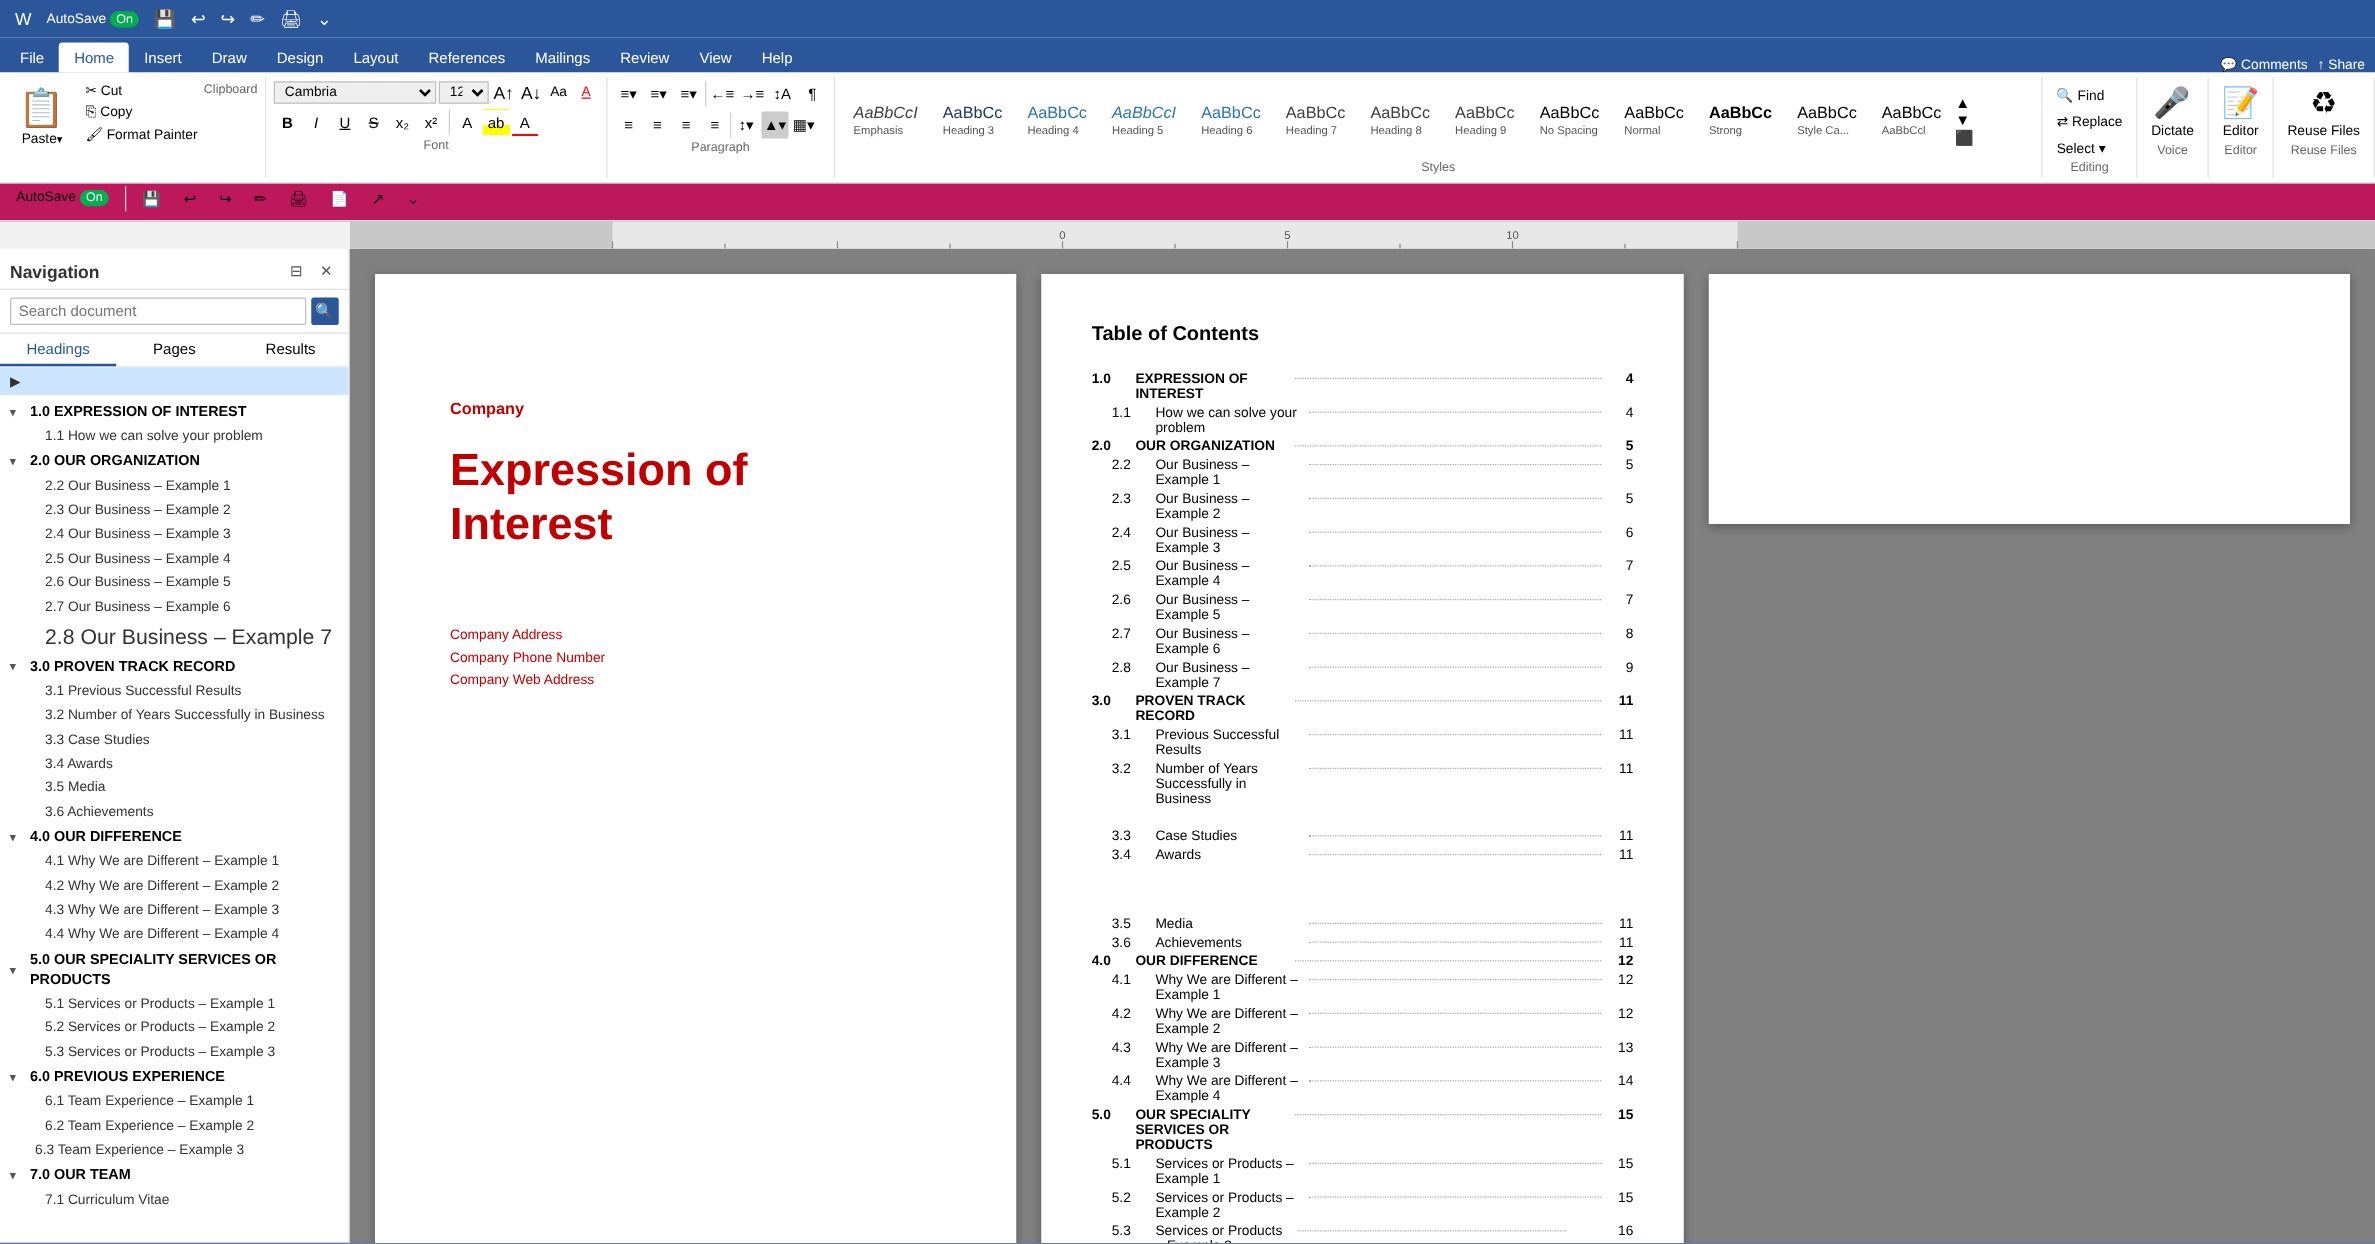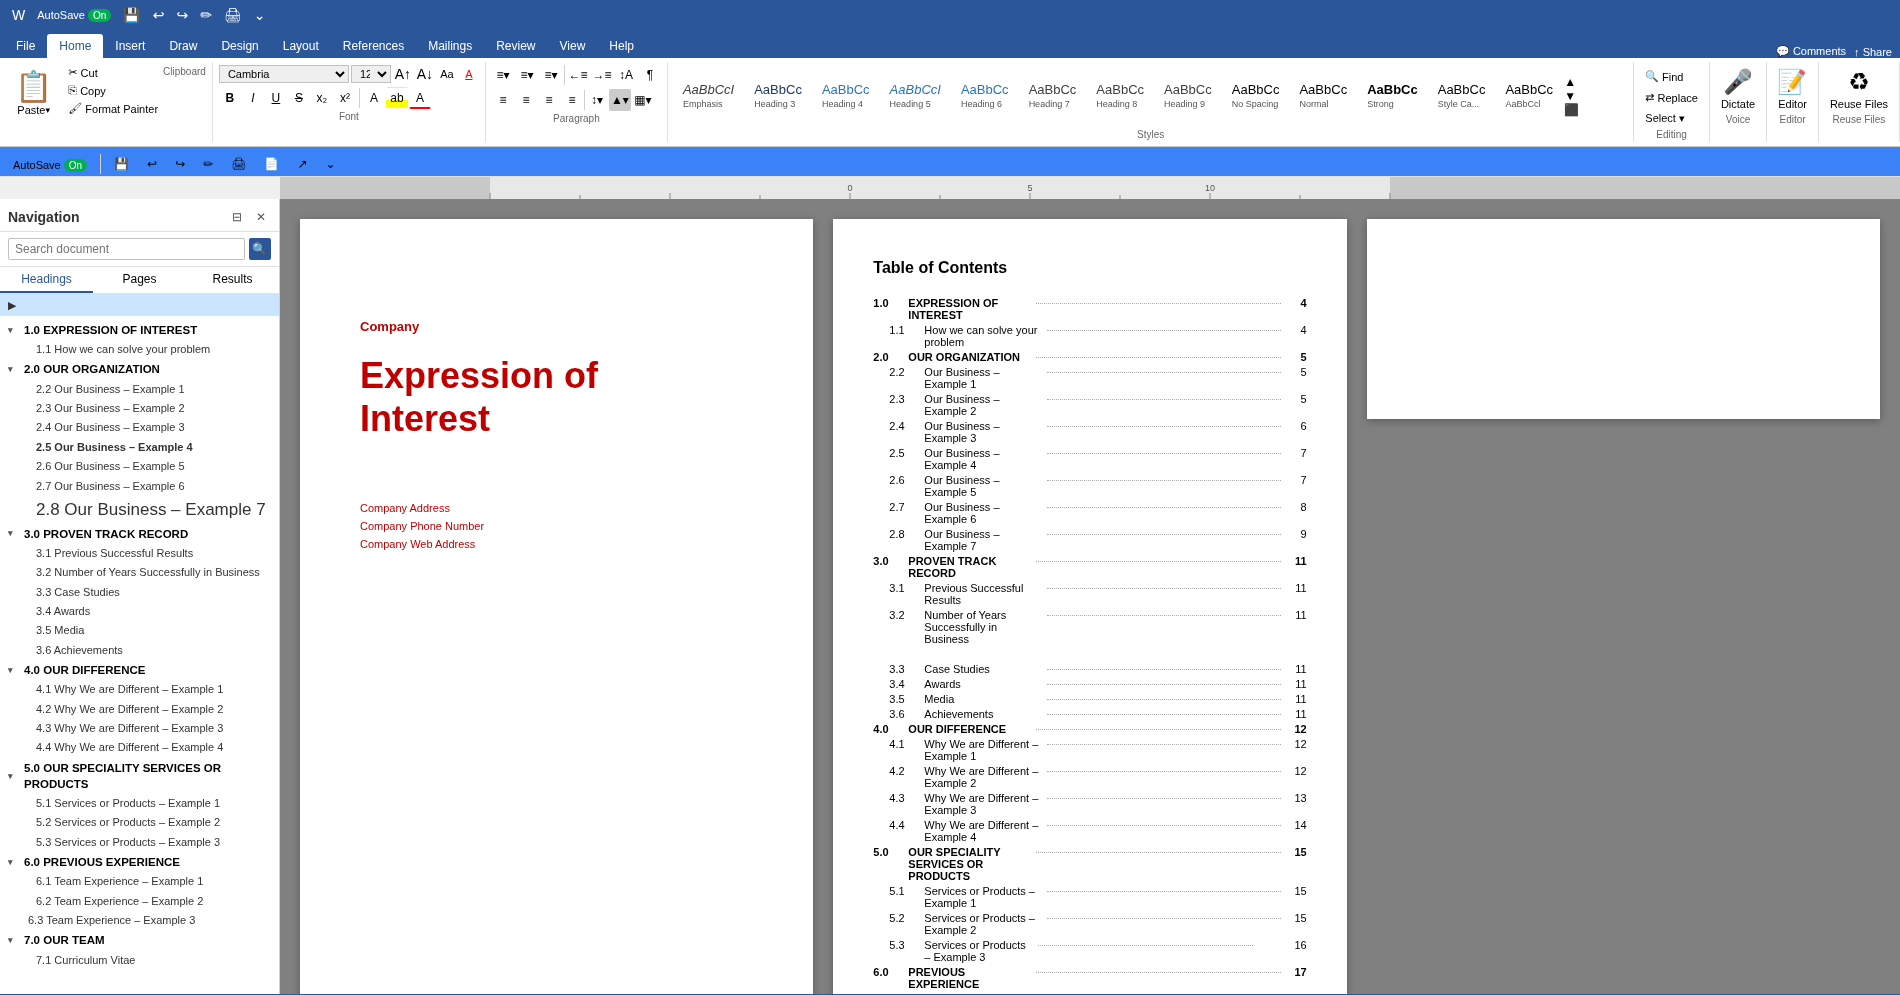--- a/index.html
+++ b/index.html
@@ -73,21 +73,21 @@
 
     
     .toc-page { padding: 40px; }
     .toc-title { font-size: 16px; font-weight: bold; margin-bottom: 20px; }
     .toc-entry { display: flex; align-items: baseline; margin-bottom: 4px; font-size: 11px; }
 
     
     .status-bar { height: 24px; background: #2b579a; color: white; display: flex; align-items: center; padding: 0 12px; font-size: 11px; gap: 20px; }
 
     
-    .toolbar-row { background: #3b82f6; border-bottom: 1px solid #e0e0e0; display: flex; align-items: flex-end; padding: 2px 6px; gap: 4px; height: 30px; }
+    .toolbar-row { background: #be185d; border-bottom: 1px solid #e0e0e0; display: flex; align-items: flex-start; padding: 2px 6px; gap: 4px; height: 30px; }
     .tb-btn { padding: 2px 6px; border: 1px solid transparent; border-radius: 3px; cursor: pointer; font-size: 12px; }
     .tb-separator { width: 1px; height: 20px; background: #d0d0d0; margin: 0 2px; }
 
     
     ::-webkit-scrollbar { width: 8px; height: 8px; }
     ::-webkit-scrollbar-track { background: #f0f0f0; }
     ::-webkit-scrollbar-thumb { background: #b0b0b0; border-radius: 4px; }
 
     .ruler-area { background: #b0b0b0; height: 22px; display: flex; align-items: center; justify-content: center; font-size: 9px; color: #666; overflow: hidden; }
   </style>
@@ -384,21 +384,21 @@
           <span>2.2 Our Business – Example 1</span>
         </div>
         <div class="nav-item level2" style="padding-left: 20px; font-size: 11px; color: rgb(51, 51, 51);">
           <span style="font-size:9px;color:#555;min-width:12px;"></span>
           <span>2.3 Our Business – Example 2</span>
         </div>
         <div class="nav-item level2" style="padding-left: 20px; font-size: 11px; color: rgb(51, 51, 51);">
           <span style="font-size:9px;color:#555;min-width:12px;"></span>
           <span>2.4 Our Business – Example 3</span>
         </div>
-        <div class="nav-item level2" style="padding-left: 20px; font-size: 11px; color: rgb(51, 51, 51); font-weight: bold;">
+        <div class="nav-item level2" style="padding-left: 20px; font-size: 11px; color: rgb(51, 51, 51);">
           <span style="font-size:9px;color:#555;min-width:12px;"></span>
           <span>2.5 Our Business – Example 4</span>
         </div>
         <div class="nav-item level2" style="padding-left: 20px; font-size: 11px; color: rgb(51, 51, 51);">
           <span style="font-size:9px;color:#555;min-width:12px;"></span>
           <span>2.6 Our Business – Example 5</span>
         </div>
         <div class="nav-item level2" style="padding-left: 20px; font-size: 11px; color: rgb(51, 51, 51);">
           <span style="font-size:9px;color:#555;min-width:12px;"></span>
           <span>2.7 Our Business – Example 6</span>
@@ -605,21 +605,21 @@
     <span style="min-width:20px; text-align:right;">11</span>
   </div>
           <div class="toc-entry" style="padding-left: 16px; font-weight: normal; margin-bottom: 3px; font-size: 11px;">
     <span style="min-width:35px;">3.4</span>
     <span style="flex:1;">Awards</span>
     <span style="flex:2; border-bottom:1px dotted #aaa; margin:0 6px; position:relative; top:-3px;"></span>
     <span style="min-width:20px; text-align:right;">11</span>
   </div>
           <div class="toc-entry" style="padding-left: 16px; font-weight: normal; margin-bottom: 3px; font-size: 11px;">
     <span style="min-width:35px;">3.5</span>
-    <span style="flex:1;">Media</span>
+    <span style="flex:1;margin-top:40px;">Media</span>
     <span style="flex:2; border-bottom:1px dotted #aaa; margin:0 6px; position:relative; top:-3px;"></span>
     <span style="min-width:20px; text-align:right;">11</span>
   </div>
           <div class="toc-entry" style="padding-left: 16px; font-weight: normal; margin-bottom: 3px; font-size: 11px;">
     <span style="min-width:35px;">3.6</span>
     <span style="flex:1;">Achievements</span>
     <span style="flex:2; border-bottom:1px dotted #aaa; margin:0 6px; position:relative; top:-3px;"></span>
     <span style="min-width:20px; text-align:right;">11</span>
   </div>
           <div class="toc-entry" style="padding-left: 0px; font-weight: 700; margin-bottom: 3px; font-size: 11px;">

